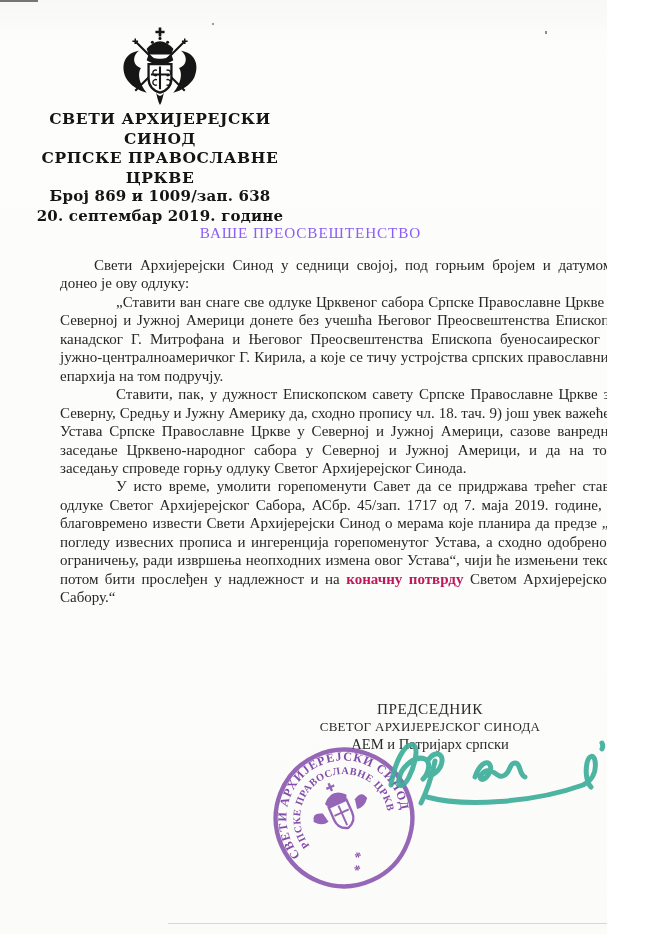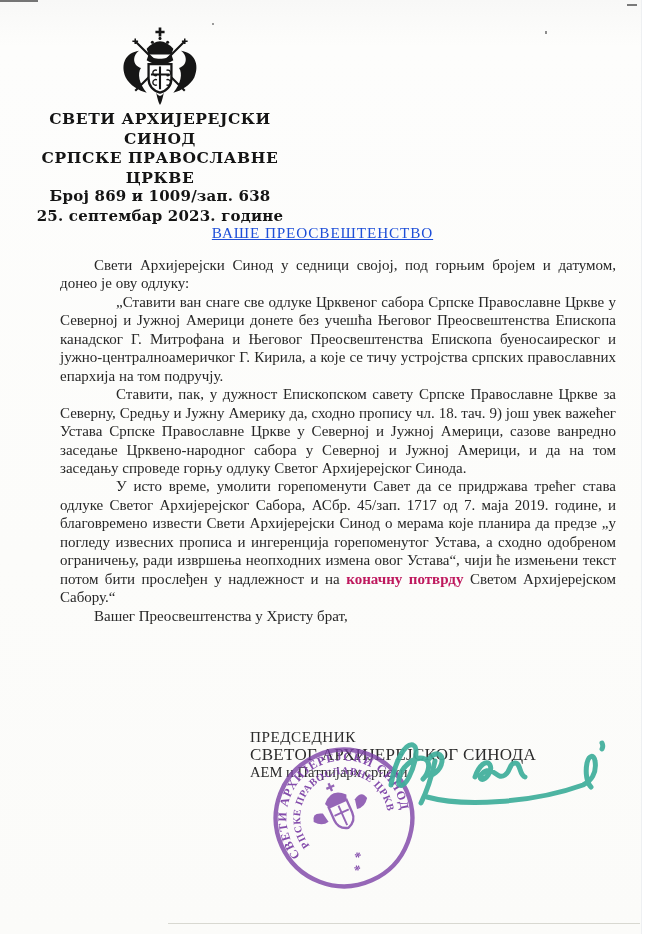--- a/index.html
+++ b/index.html
@@ -1,46 +1,46 @@
 <!DOCTYPE html>
 <html><head>
 <meta charset="utf-8">
 <style>
   html,body{margin:0;padding:0;}
   .page-wrap{position:relative;width:607px;height:934px;background:#eef0f2;overflow:hidden;
-             font-family:"Liberation Serif",serif;padding-left:35px;}
+             font-family:"Liberation Serif",serif;}
   .paper{position:absolute;left:0;top:0;width:641px;height:934px;
          background:linear-gradient(180deg,#f8f8f7 0%,#fdfdfc 5%,#fcfcfa 60%,#fbfbf9 100%);}
   
   .mark-tl{position:absolute;left:0;top:0;width:38px;height:2px;background:#4a4a4a;opacity:.75;}
   .mark-tr{position:absolute;left:627px;top:4px;width:10px;height:2px;background:#7a7a7a;}
   .speck1{position:absolute;left:212px;top:23px;width:2px;height:2px;background:#9a9a9a;}
   .speck2{position:absolute;left:545px;top:31px;width:2px;height:3px;background:#8d8d8d;}
   .edge-line-bottom{position:absolute;left:168px;top:923px;width:472px;height:1px;background:#d8d8d1;}
 
   
   .letterhead{position:absolute;left:32px;top:26px;width:256px;text-align:center;color:#141414;}
   .emblem{width:116px;height:80px;margin:0 auto 3px;display:block;}
   .lh-line{font-family:"DejaVu Serif",serif;font-weight:700;}
   .lh-org{font-size:15.5px;letter-spacing:.6px;line-height:19.5px;}
   .lh-meta{font-size:15px;letter-spacing:.2px;line-height:19.5px;}
 
-  .salutation{position:absolute;left:56px;top:224px;width:533px;text-align:center;
-              font-size:15.2px;letter-spacing:.9px;color:#1d4ed8;text-decoration:underline;}
+  .salutation{position:absolute;left:44px;top:224px;width:533px;text-align:center;
+              font-size:15.2px;letter-spacing:.9px;color:#8b5cf6;}
 
   .body-text{position:absolute;left:60px;top:256px;width:556px;font-size:15px;
              line-height:18.45px;text-align:justify;color:#272727;}
   .body-text p{margin:0;}
   .ind-sm{text-indent:34px;}
   .ind-lg{text-indent:56px;}
   .body-text b{color:#be185d;}
 
-  .sign-block{position:absolute;left:250px;top:700px;width:360px;text-align:left;color:#2b2b2b;margin-top:28px;}
+  .sign-block{position:absolute;left:250px;top:700px;width:360px;text-align:center;color:#2b2b2b;}
   .sign-line1{font-size:15.2px;letter-spacing:.5px;line-height:18px;}
-  .sign-line2{font-size:17px;letter-spacing:.3px;line-height:18px;}
+  .sign-line2{font-size:13px;letter-spacing:.3px;line-height:18px;}
   .sign-line3{font-size:14.6px;line-height:17px;}
 
   .stamp{position:absolute;left:266px;top:740px;width:156px;height:156px;
          transform:rotate(-24deg);opacity:.93;z-index:2;}
   .signature-svg{position:absolute;left:383px;top:731px;width:260px;height:84px;z-index:3;}
 </style>
 </head>
 <body>
 
 <div class="page-wrap">
@@ -67,31 +67,30 @@
         <path d="M82,26 C96,28 102,40 96,54 C92,62 82,68 74,70 C82,60 84,50 80,44 C88,42 90,32 82,26 Z" stroke="none"></path>
         <path d="M48,40 h24 v15 q0,11 -12,15 q-12,-4 -12,-15 z" fill="#ffffff" stroke-width="2.4"></path>
         <path d="M60,42.5 v24 M50.5,51 h19" fill="none" stroke-width="2.2"></path>
         <path d="M56.8,46.5 a3,3 0 1 0 0,5.4 M66.8,46.5 a3,3 0 1 1 0,5.4 M56.8,56.5 a3,3 0 1 0 0,5.4 M66.8,56.5 a3,3 0 1 1 0,5.4" fill="none" stroke-width="1.4"></path>
         <path d="M56,70 Q60,77 64,70 Q62,80 60,83 Q58,80 56,70 Z" stroke="none"></path>
       </g>
     </svg>
     <div class="lh-line lh-org">СВЕТИ АРХИЈЕРЕЈСКИ СИНОД</div>
     <div class="lh-line lh-org">СРПСКЕ ПРАВОСЛАВНЕ ЦРКВЕ</div>
     <div class="lh-line lh-meta">Број 869 и 1009/зап. 638</div>
-    <div class="lh-line lh-meta">25. септембар 2023. године</div>
+    <div class="lh-line lh-meta">20. септембар 2019. године</div>
   </div>
 
   <div class="salutation">ВАШЕ ПРЕОСВЕШТЕНСТВО</div>
 
   <div class="body-text">
     <p class="ind-sm">Свети Архијерејски Синод у седници својој, под горњим бројем и датумом, донео је ову одлуку:</p>
     <p class="ind-lg">„Ставити ван снаге све одлуке Црквеног сабора Српске Православне Цркве у Северној и Јужној Америци донете без учешћа Његовог Преосвештенства Епископа канадског Г. Митрофана и Његовог Преосвештенства Епископа буеносаиреског и јужно-централноамеричког Г. Кирила, а које се тичу устројства српских православних епархија на том подручју.</p>
     <p class="ind-lg">Ставити, пак, у дужност Епископском савету Српске Православне Цркве за Северну, Средњу и Јужну Америку да, сходно пропису чл. 18. тач. 9) још увек важећег Устава Српске Православне Цркве у Северној и Јужној Америци, сазове ванредно заседање Црквено-народног сабора у Северној и Јужној Америци, и да на том заседању спроведе горњу одлуку Светог Архијерејског Синода.</p>
     <p class="ind-lg"><span>У исто време, умолити горепоменути Савет да се придржава трећег става одлуке Светог Архијерејског Сабора, АСбр. 45/зап. 1717 од 7. маја 2019. године, и благовремено извести Свети Архијерејски Синод о мерама које планира да предзе „у погледу извесних прописа и ингеренција горепоменутог Устава, а сходно одобреном ограничењу, ради извршења неопходних измена овог Устава“, чији ће измењени текст потом бити прослеђен у надлежност и на </span><b>коначну потврду</b><span> Светом Архијерејском Сабору.“</span></p>
-    <p class="ind-sm">Вашег Преосвештенства у Христу брат,</p>
   </div>
 
   <div class="sign-block">
     <div class="sign-line1">ПРЕДСЕДНИК</div>
     <div class="sign-line2">СВЕТОГ АРХИЈЕРЕЈСКОГ СИНОДА</div>
     <div class="sign-line3">АЕМ и Патријарх српски</div>
   </div>
 
   <svg class="stamp" viewBox="0 0 160 160">
     <defs>

